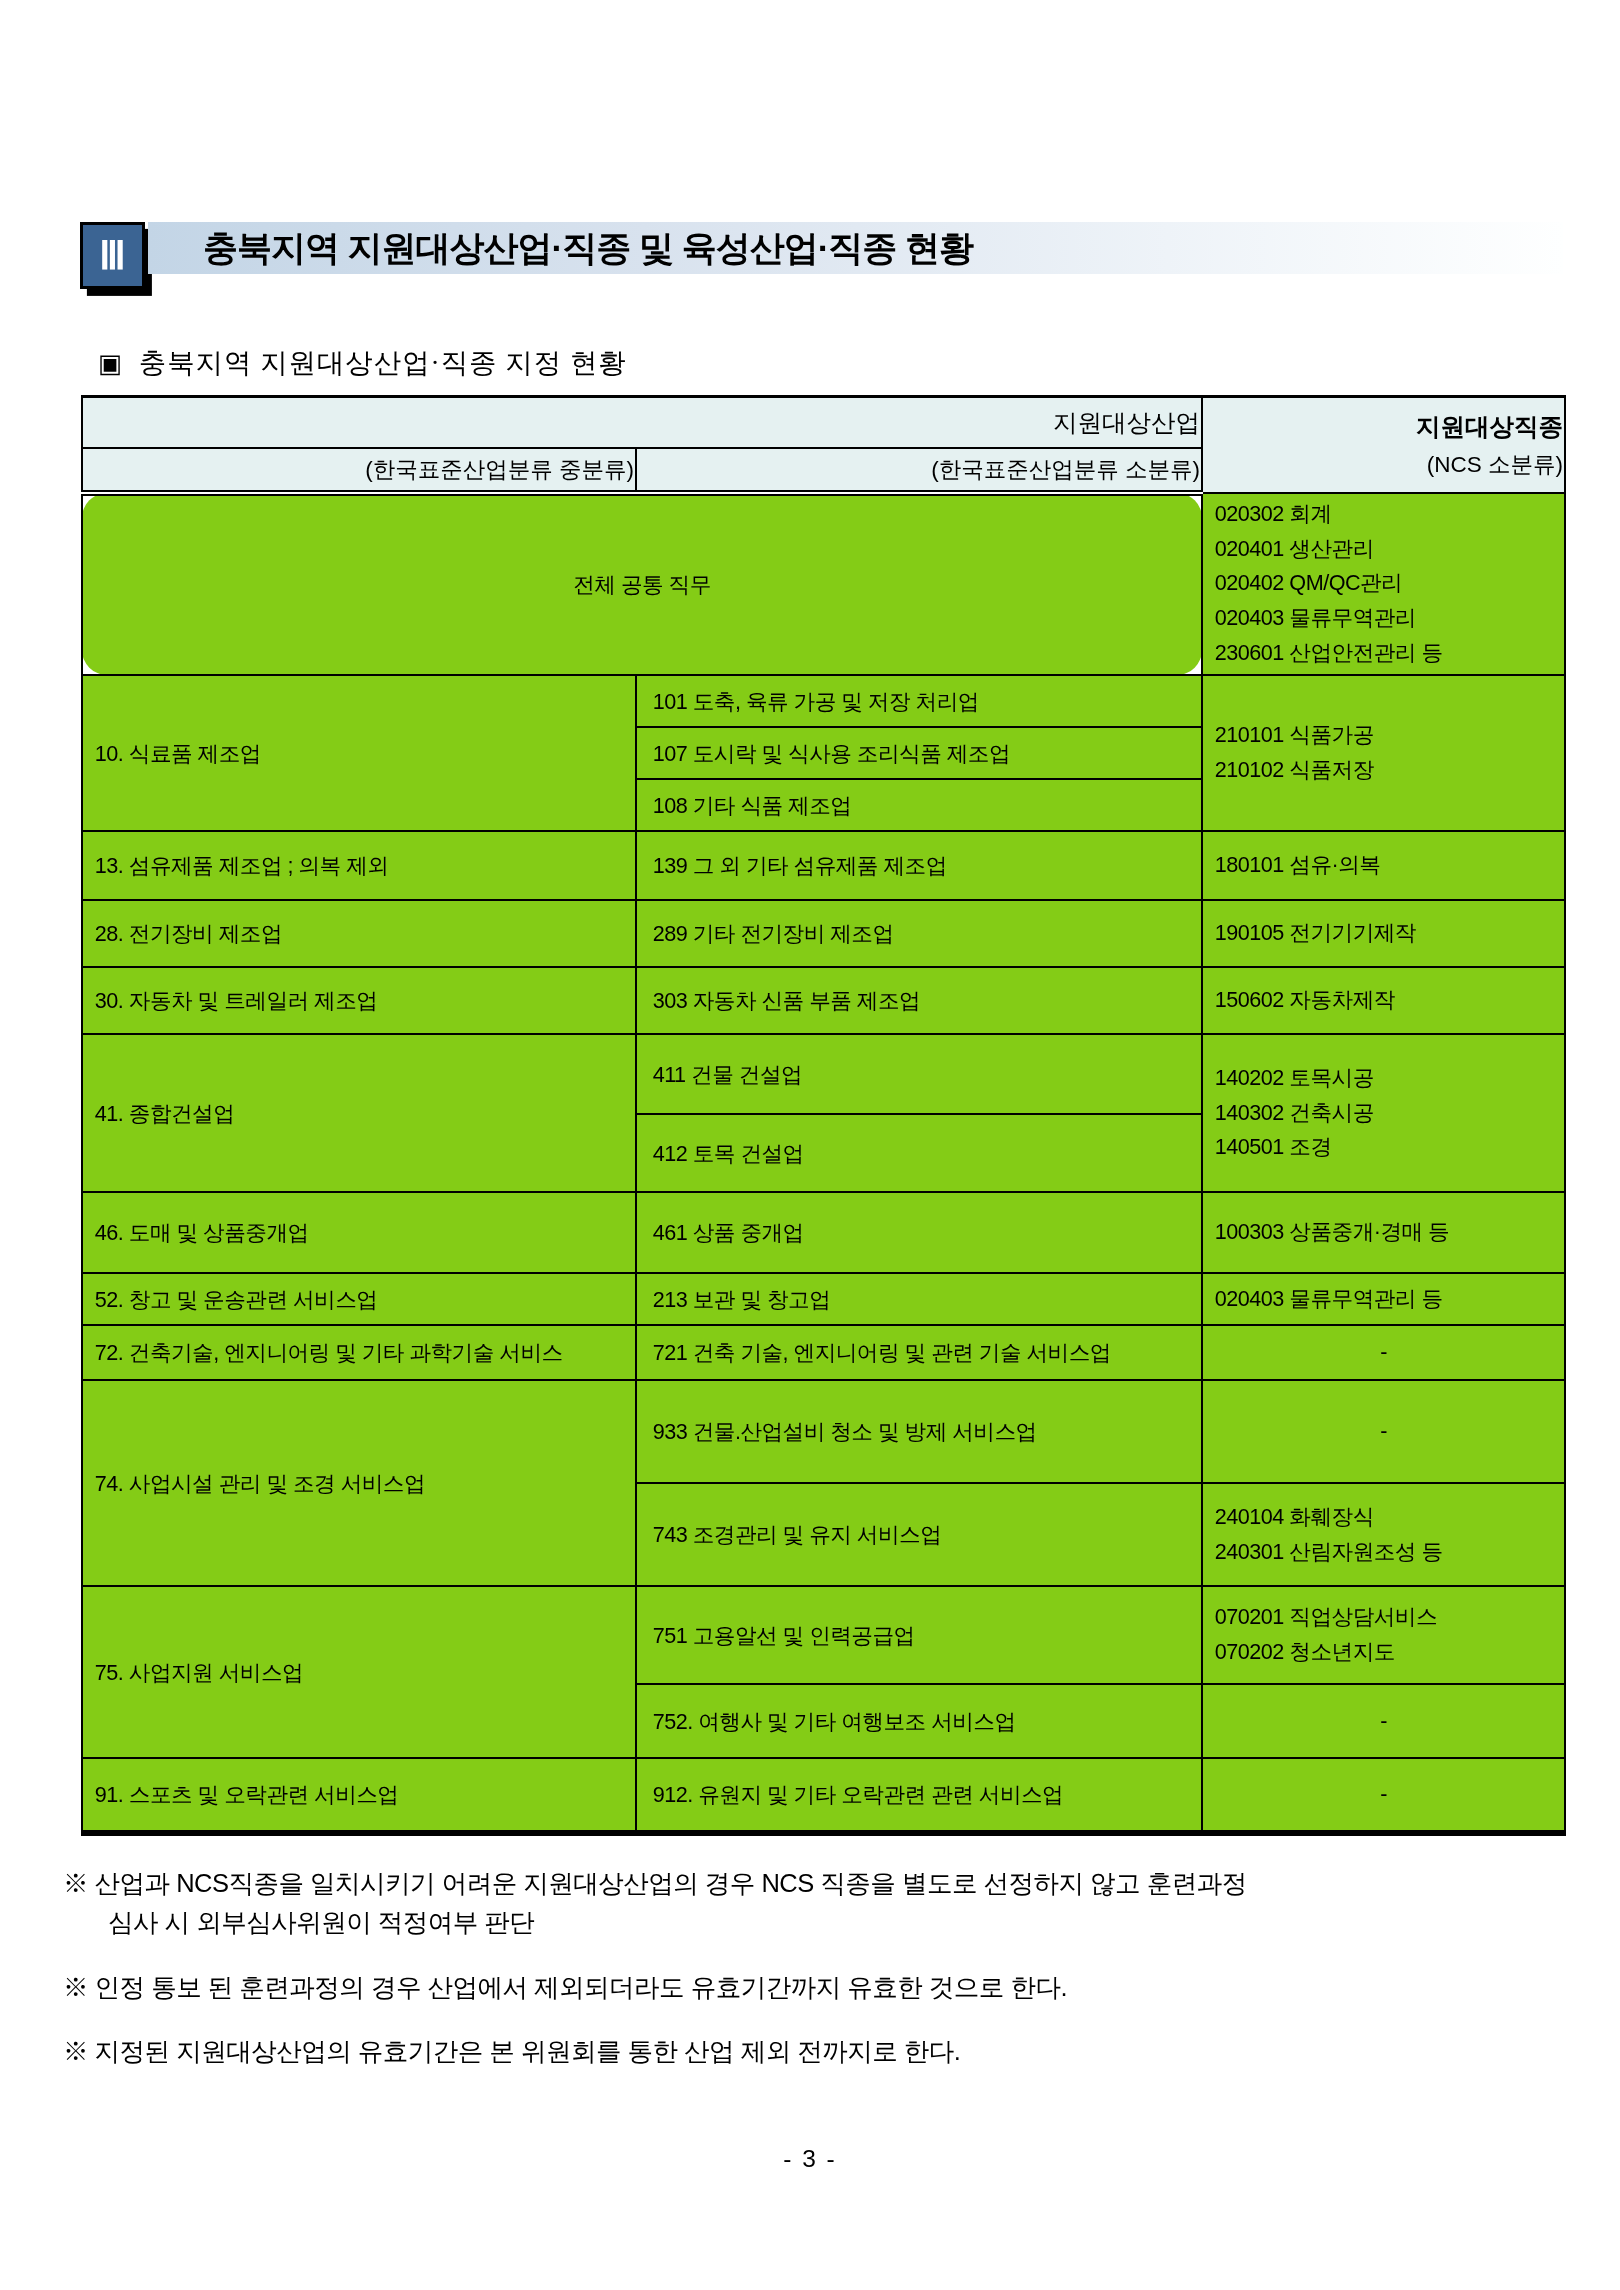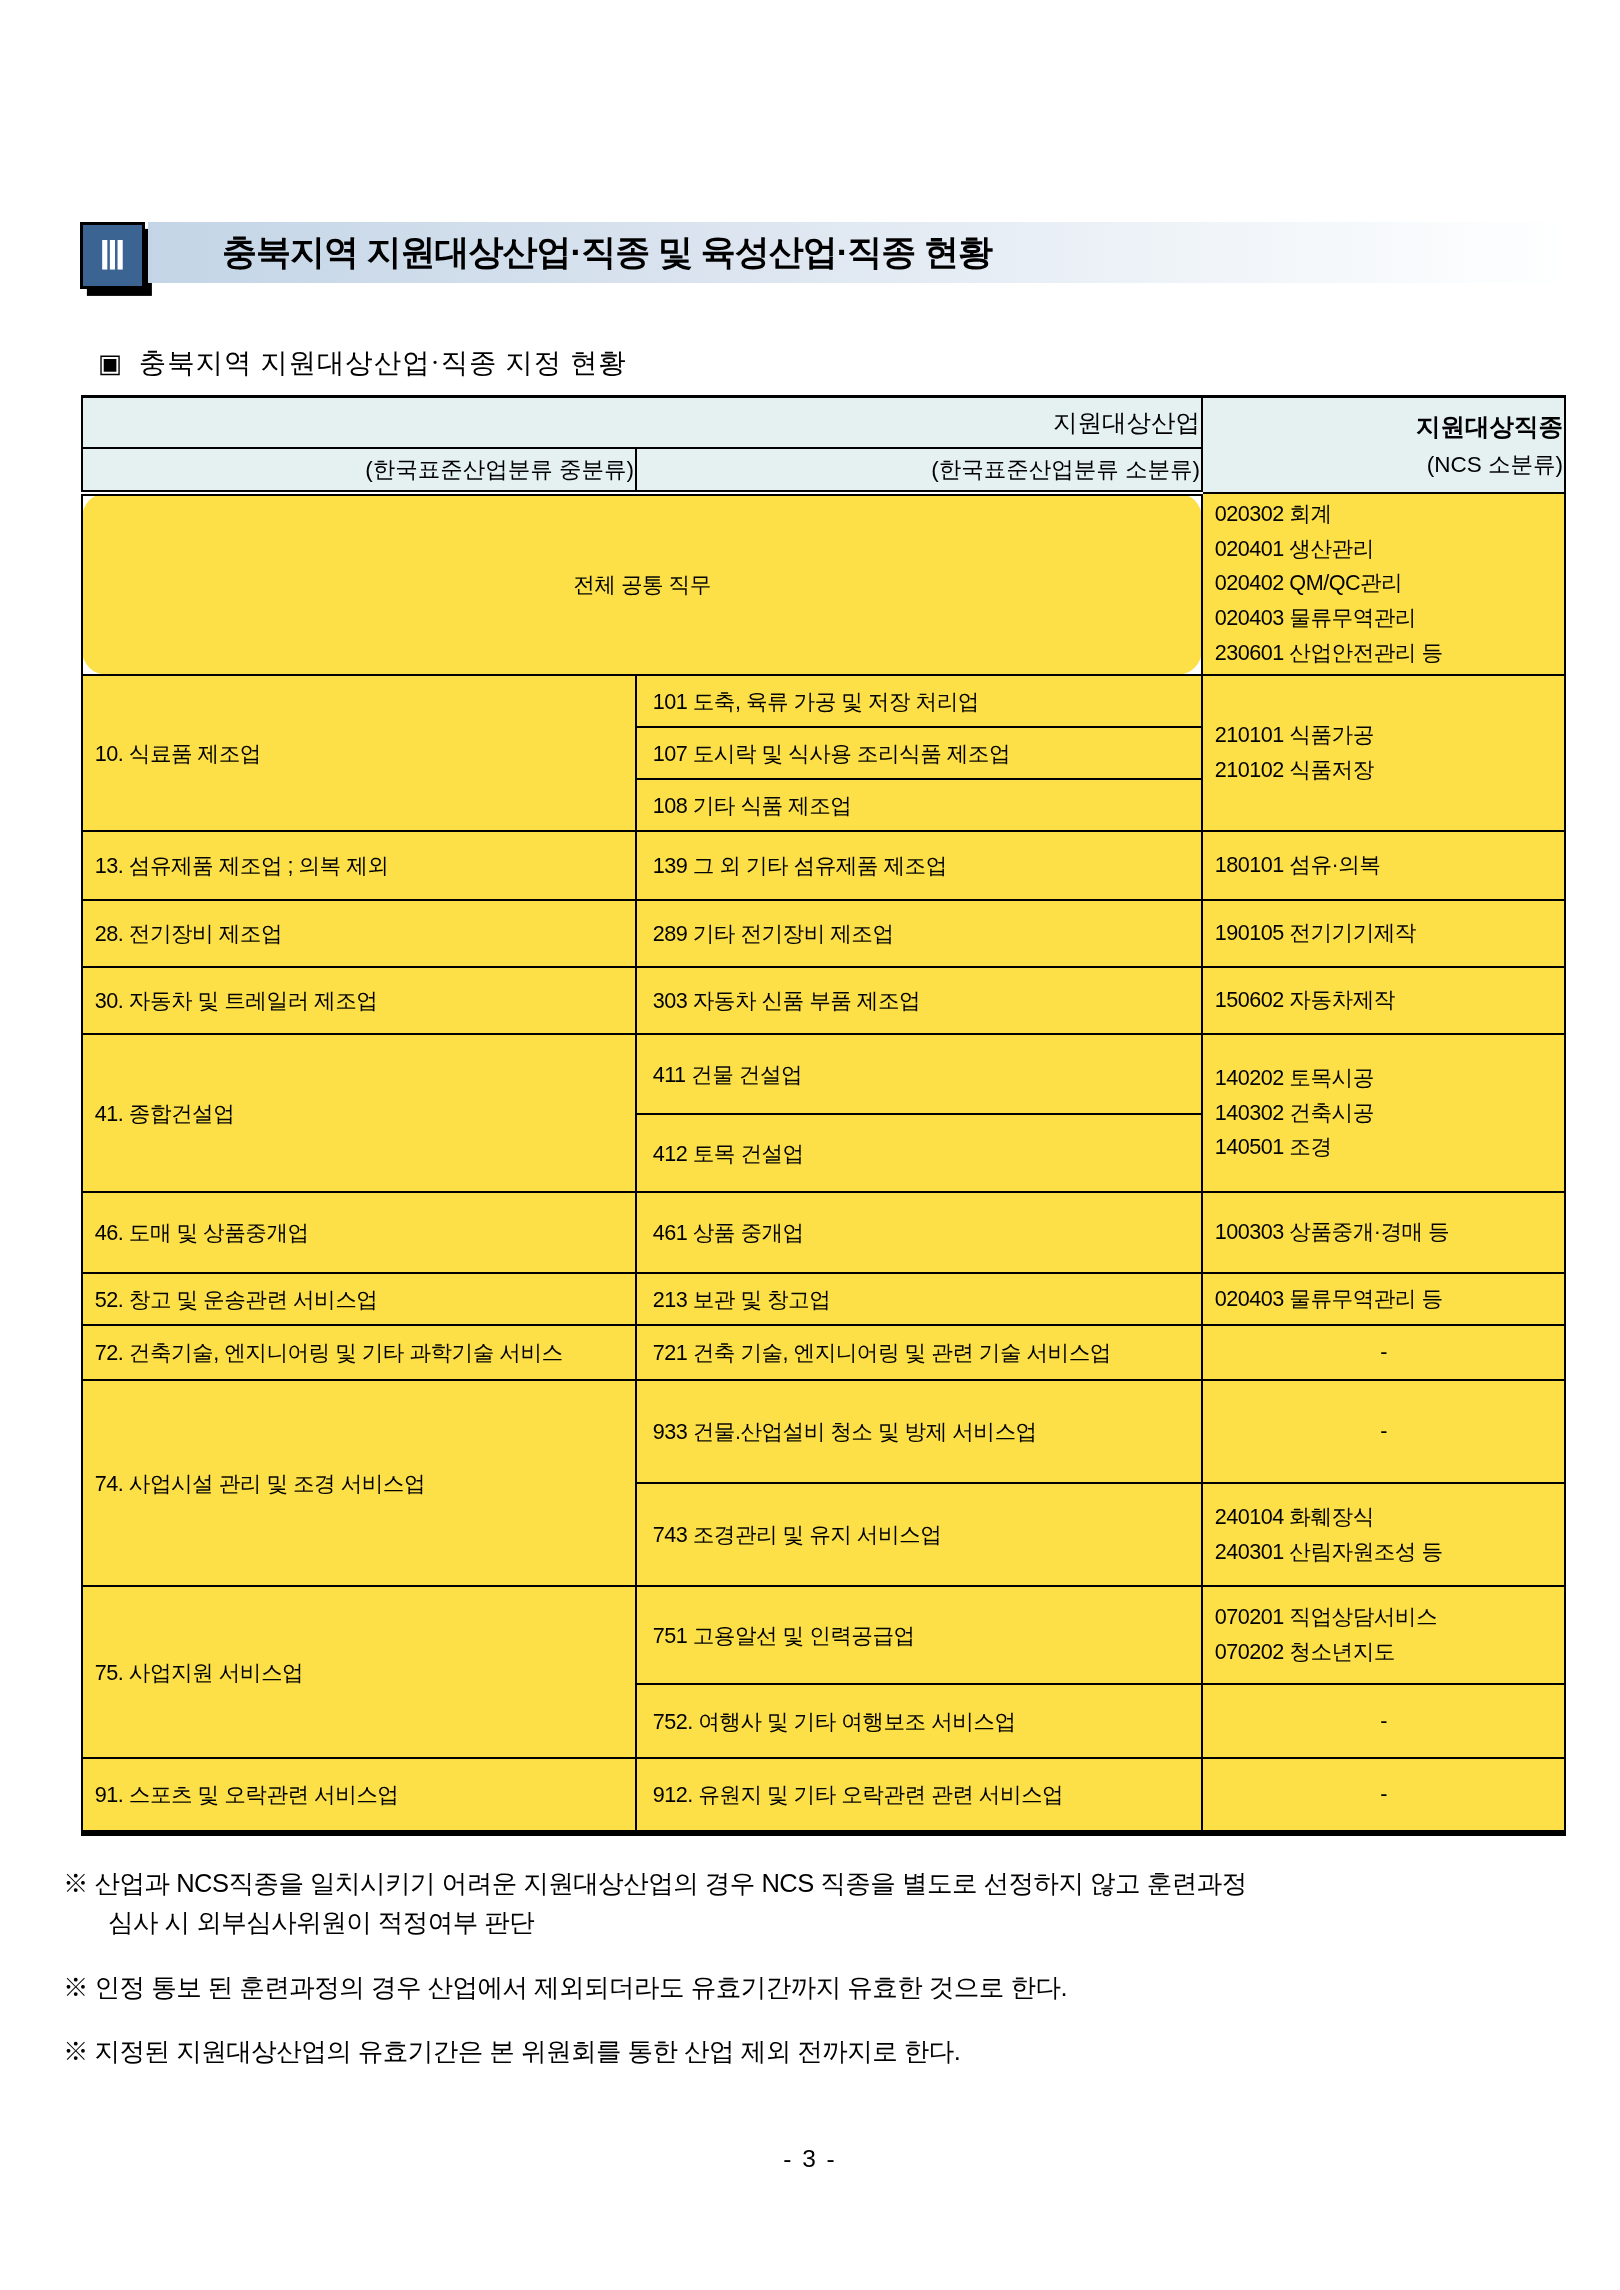--- a/index.html
+++ b/index.html
@@ -9,44 +9,44 @@
   }
 
   
   .banner { position:absolute; left:80px; top:222px; width:1483px; height:73px; display:flex; align-items:stretch; }
   .badge {
     width:59px; height:61px; background:#3b6493; border:3.9px solid #000;
     box-shadow:6.9px 6.9px 0 #000; display:flex; align-items:center; justify-content:center; flex:none;
   }
   .badge span { color:#fff; font-family:"Liberation Serif", serif; font-size:39px; font-weight:700; line-height:1; }
   .banner-strip {
-    flex:1; margin-left:2.9px; height:61px;
+    flex:1; margin-left:2.9px; height:52px;
     background:linear-gradient(90deg,#c3d5e6 0%,#d8e2ee 35%,#eef3f8 72%,#feffff 100%);
-    display:flex; align-items:center; padding-left:74px;
+    display:flex; align-items:center; padding-left:55px;
   }
   .banner-strip h1 { margin:0; font-size:35px; font-weight:700; letter-spacing:-1px; }
 
   
   .subtitle { position:absolute; left:98px; top:345px; font-family:"Liberation Serif", serif; font-size:27.4px; letter-spacing:1px; }
   .sub-marker { font-size:25.5px; margin-right:15.7px; }
 
   
   table.main {
     position:absolute; left:81px; top:395px; width:1482px;
     border-collapse:collapse; table-layout:fixed;
     border-top:3.9px solid #000; border-bottom:6.9px solid #000;
   }
   table.main th, table.main td { border:2px solid #000; overflow:hidden; }
   table.main th { background:#e5f1f1; font-weight:400; text-align:right; vertical-align:middle; }
   .gh, .jh1 { font-size:24.5px; font-weight:700; }
   .sh { font-size:22.5px; }
   .jh2 { font-size:22.5px; margin-top:5.9px; }
   tr.hdr2 th, th.jh { border-bottom:6.9px double #000; }
 
-  table.main td { font-size:21.6px; background:#fde047; vertical-align:middle; letter-spacing:-0.5px; }
+  table.main td { font-size:21.6px; background:#84cc16; vertical-align:middle; letter-spacing:-0.5px; }
   td.mid  { text-align:left; padding:3.9px 5.9px 3.9px 11.8px; }
   td.sub  { text-align:left; padding:3.9px 5.9px 3.9px 15.7px; }
   td.jobs { text-align:left; padding:3.9px 3.9px 3.9px 11.8px; white-space:pre-line; line-height:1.6; }
   td.common { text-align:center;border-radius:25px; }
   td.center { text-align:center; padding-left:3.9px; }
 
   
   .notes { position:absolute; left:63px; top:1864px; width:1502px; }
   .note { font-size:25.5px; line-height:39px; padding-left:45px; text-indent:-45px; margin-bottom:25.5px; letter-spacing:-0.5px; }
   .note .txt { white-space:pre-line; }

